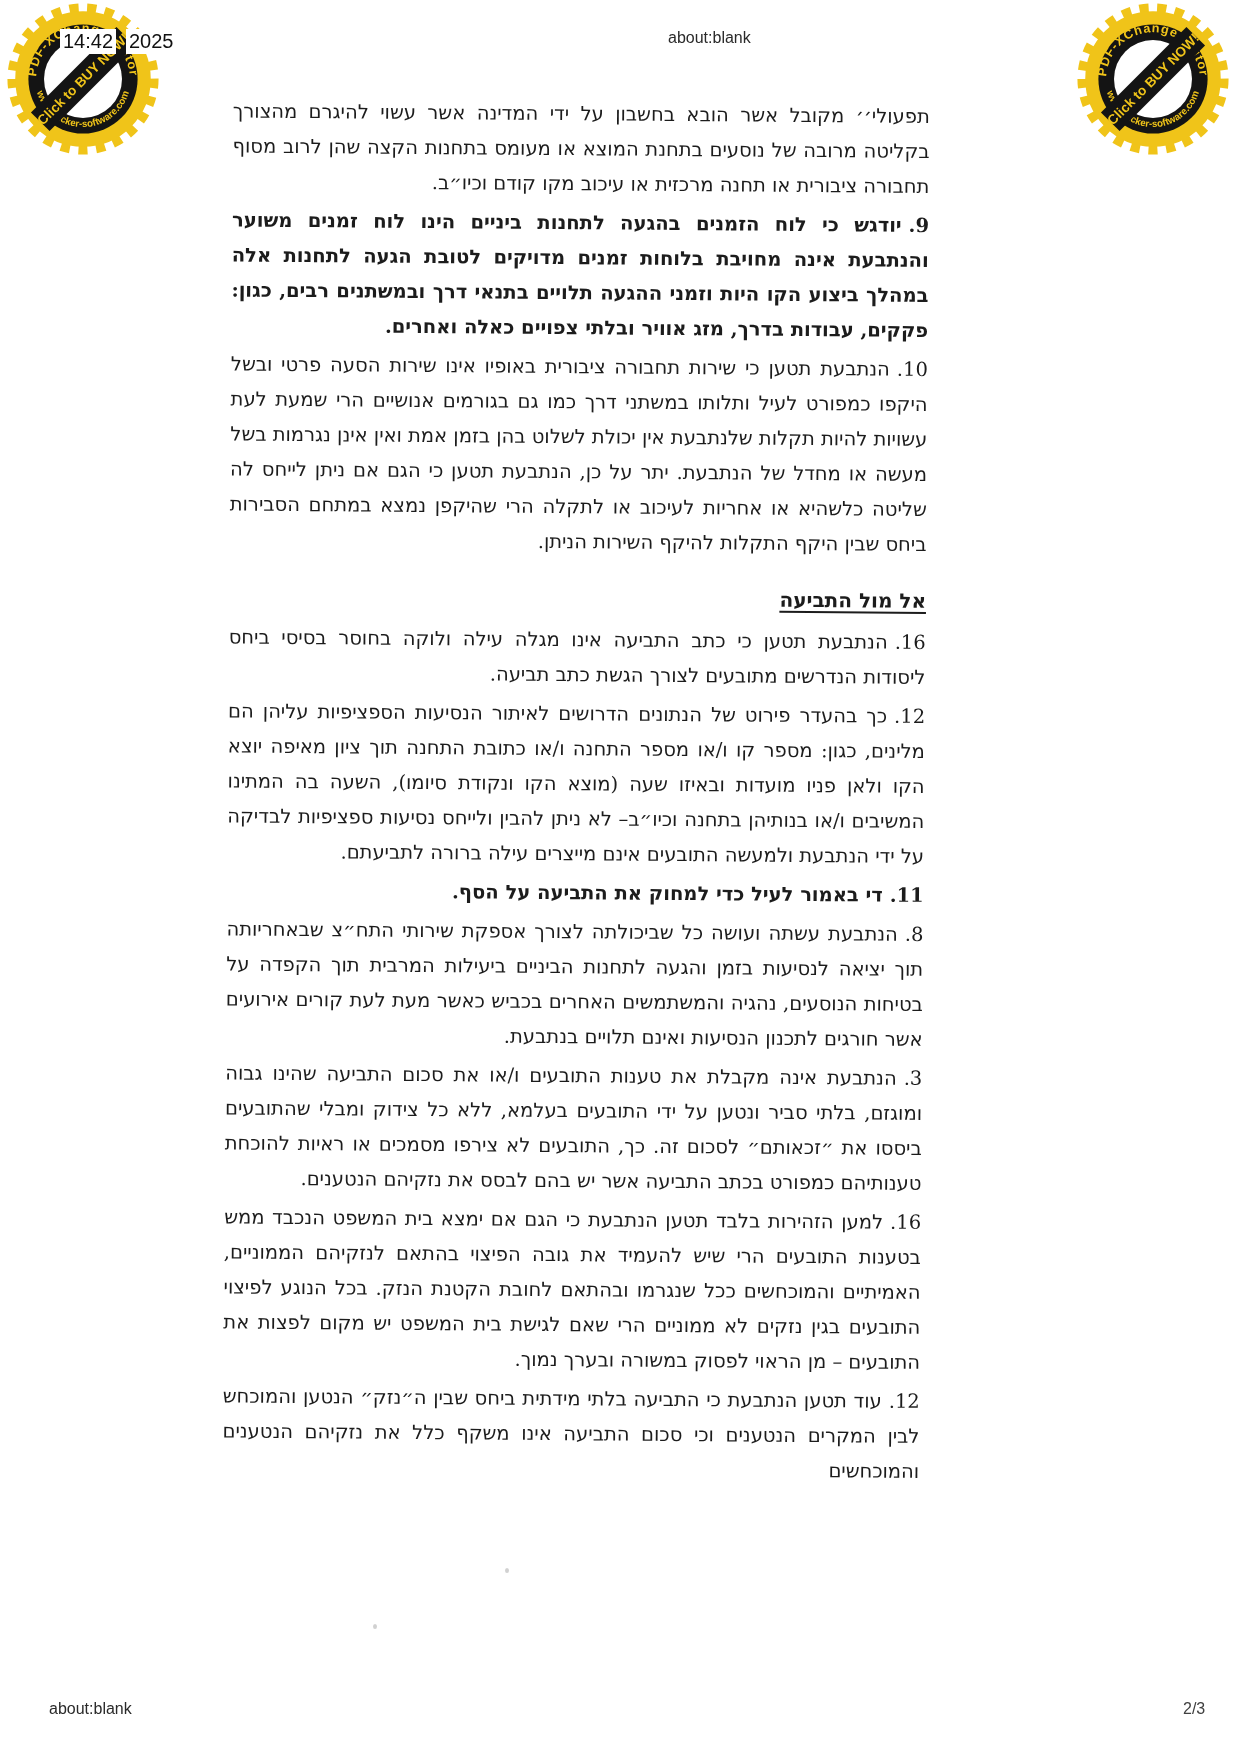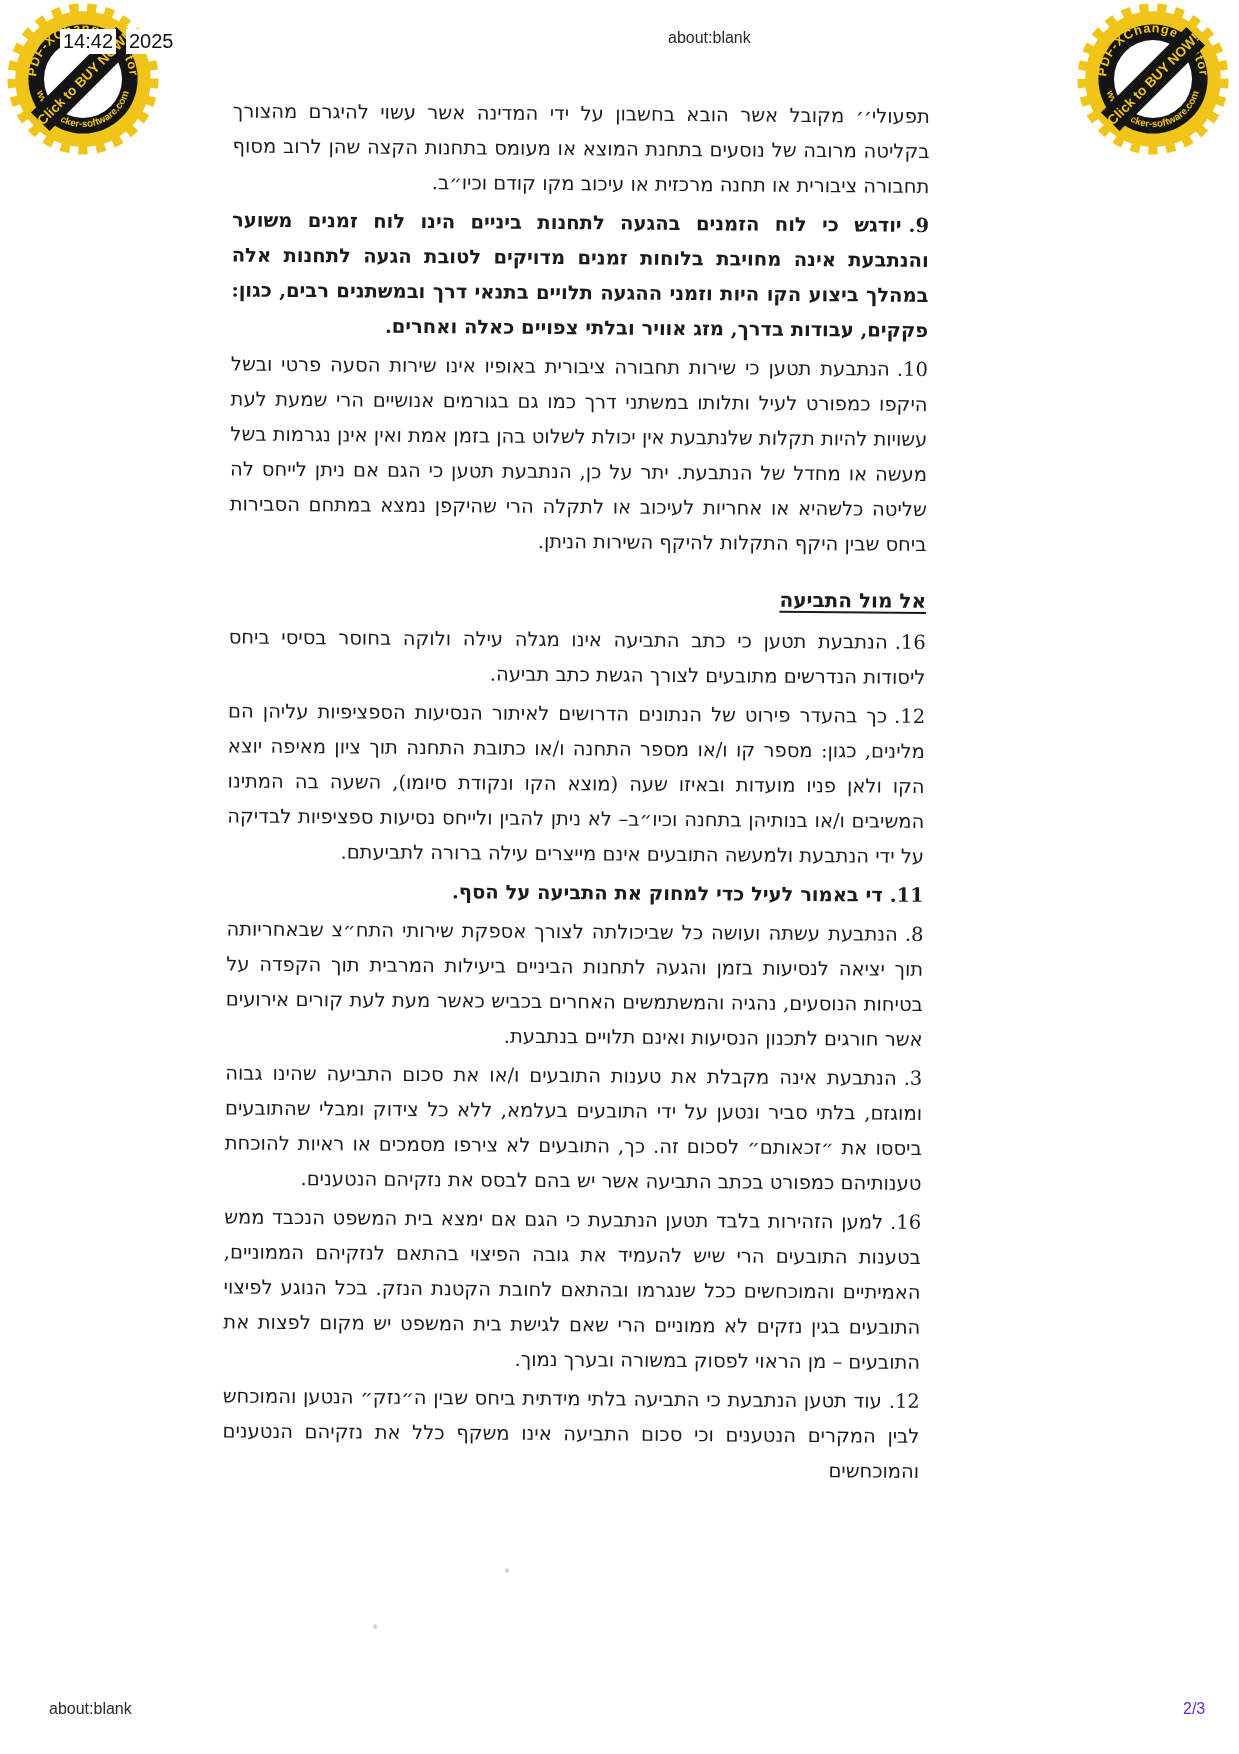--- a/index.html
+++ b/index.html
@@ -16,21 +16,21 @@
   .hdr-title{
     position:absolute;top:29px;left:668px;
     font-size:16px;color:#2a2a2a;letter-spacing:0;
   }
   .ftr-left{
     position:absolute;top:1700px;left:49px;
     font-size:16px;color:#2a2a2a;
   }
   .ftr-page{
     position:absolute;top:1700px;left:1183px;
-    font-size:16px;color:#6d28d9;
+    font-size:16px;color:#404040;
   }
   
   .date-frag{
     position:absolute;top:29px;
     font-size:20px;color:#111;
     background:#ffffff;padding:1px 3px;
     z-index:6;
   }
   .date-time{left:60px;}
   .date-year{left:126px;}

